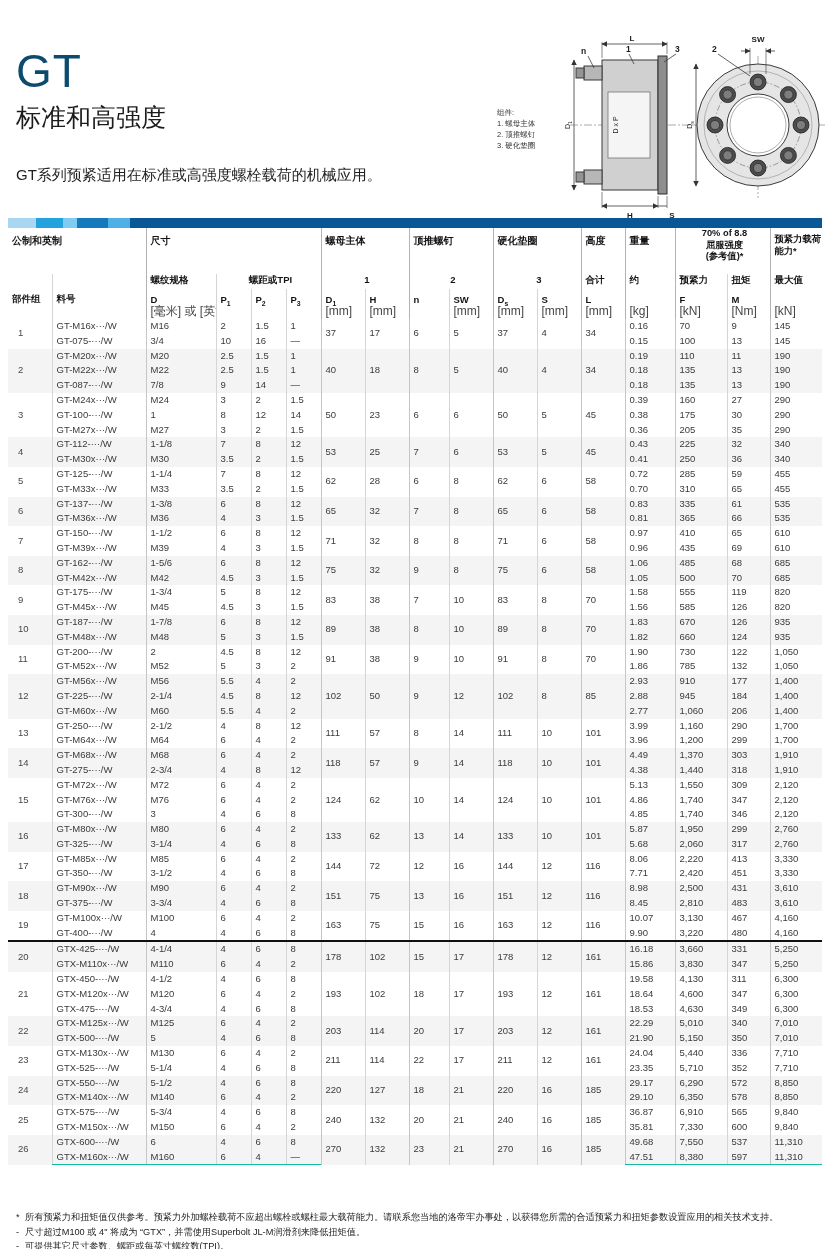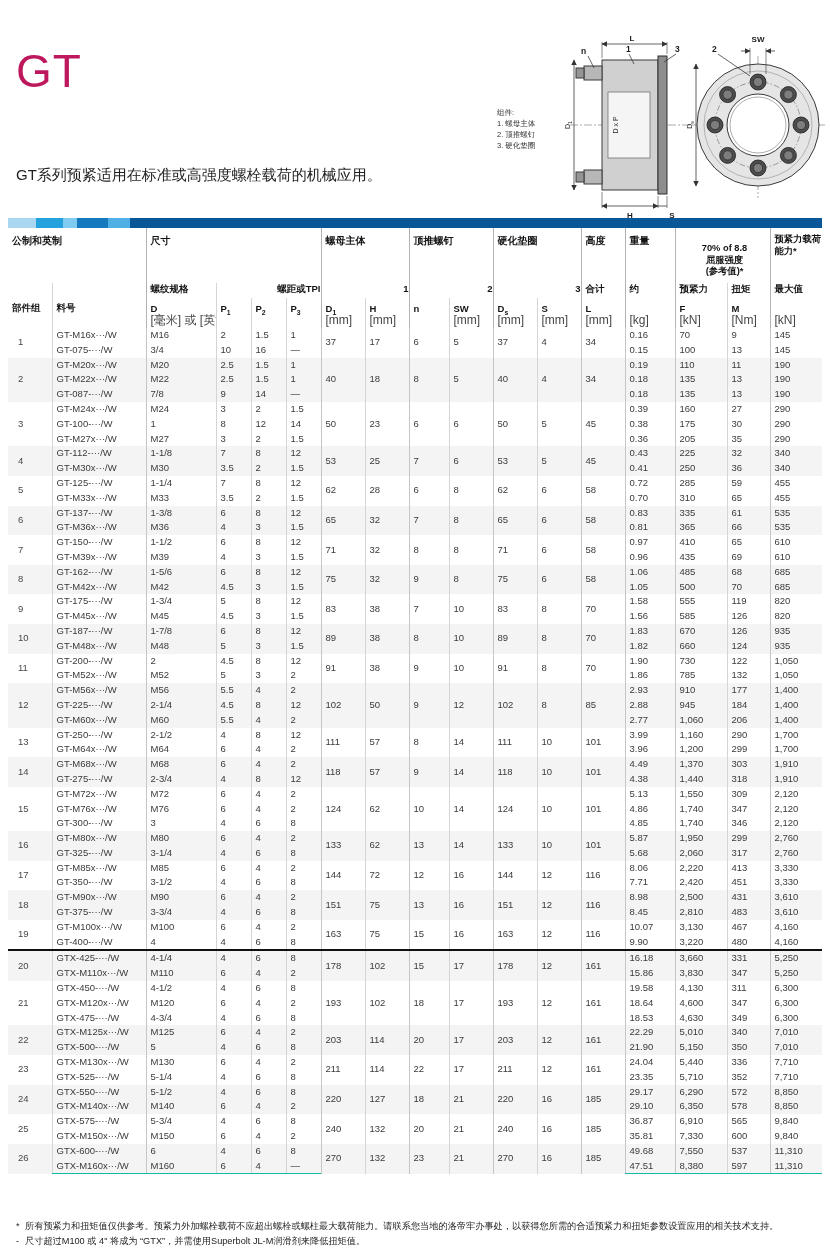--- a/index.html
+++ b/index.html
@@ -1,35 +1,35 @@
 <!DOCTYPE html>
 <html><head>
 <meta charset="utf-8">
 <style>
   html,body{margin:0;padding:0}
   body{width:830px;height:1249px;background:#fff;font-family:"Liberation Sans",sans-serif;color:#222;position:relative;overflow:hidden}
   .head{position:relative;height:218px}
-  .title{position:absolute;left:16px;top:44px;font-size:46px;font-weight:400;letter-spacing:1px;color:#be185d}
+  .title{position:absolute;left:16px;top:44px;font-size:46px;font-weight:400;letter-spacing:1px;color:#0c4a6e}
   .subtitle{position:absolute;left:16px;top:101px;font-size:25px;line-height:32px;color:#1b1b1b}
   .desc{position:absolute;left:16px;top:167px;font-size:15px;line-height:16px;color:#1f1f1f}
   .legend{position:absolute;left:497px;top:107px;font-size:7.5px;line-height:11px;color:#333}
   .drawing{position:absolute;left:550px;top:30px}
   .content{margin:0 8px}
   .colorbar{display:flex;height:10px;width:814px}
   .colorbar span{display:block;height:10px}
 
   table{border-collapse:collapse;table-layout:fixed;width:814px}
   th,td{padding:0 0 0 4px;text-align:left;overflow:hidden;white-space:nowrap}
   thead th{color:#141414;font-weight:700;font-size:10px;vertical-align:top}
   .hr1 th{height:40px;padding-top:6px}
-  .hr1 th.ac{text-align:center;padding-top:15px}
+  .hr1 th.ac{text-align:center;padding-top:0}
   .yl{display:block;line-height:11.5px;text-align:center;font-size:9.3px}
   .cap{white-space:normal;line-height:11.5px;font-size:9.3px}
   .hr2 th{height:15px;font-size:9.5px}
-  .hr2 th.ac{text-align:right}
+  .hr2 th.ac{text-align:center}
   .vb{vertical-align:bottom;padding-bottom:13px}
   .hr3 th{height:28px;vertical-align:bottom;padding-bottom:2px}
   .sym{font-size:9.5px;line-height:12px;height:12px}
   .sym sub{font-size:6.8px}
   .unit{font-size:12px;line-height:11px;height:11px;color:#454545;font-weight:400}
   .maj{border-left:1px solid #b3b3b3}
   .min{border-left:1px solid #d5d5d5}
   tbody td{font-size:9.5px;line-height:14.8px;height:14.8px;color:#3a3a3a}
   tbody td.maj{border-left-color:#c6c6c6}
   tr.shade td{background:#f4f4f4}
@@ -47,20 +47,21 @@
   .dimtxt{font-size:8px;font-weight:700}
   .callout{font-size:8.5px;font-weight:700}
   .rot{font-size:7px;font-weight:400}
 </style>
 </head>
 <body>
 
 <div class="head">
   <div class="title">GT</div>
   <div class="subtitle">
+    <div>标准和高强度</div>
   </div>
   <div class="desc">
     <div>GT系列预紧适用在标准或高强度螺栓载荷的机械应用。</div>
   </div>
   <div class="legend">
     <div>组件:</div>
     <div>1. 螺母主体</div>
     <div>2. 顶推螺钉</div>
     <div>3. 硬化垫圈</div>
   </div>

